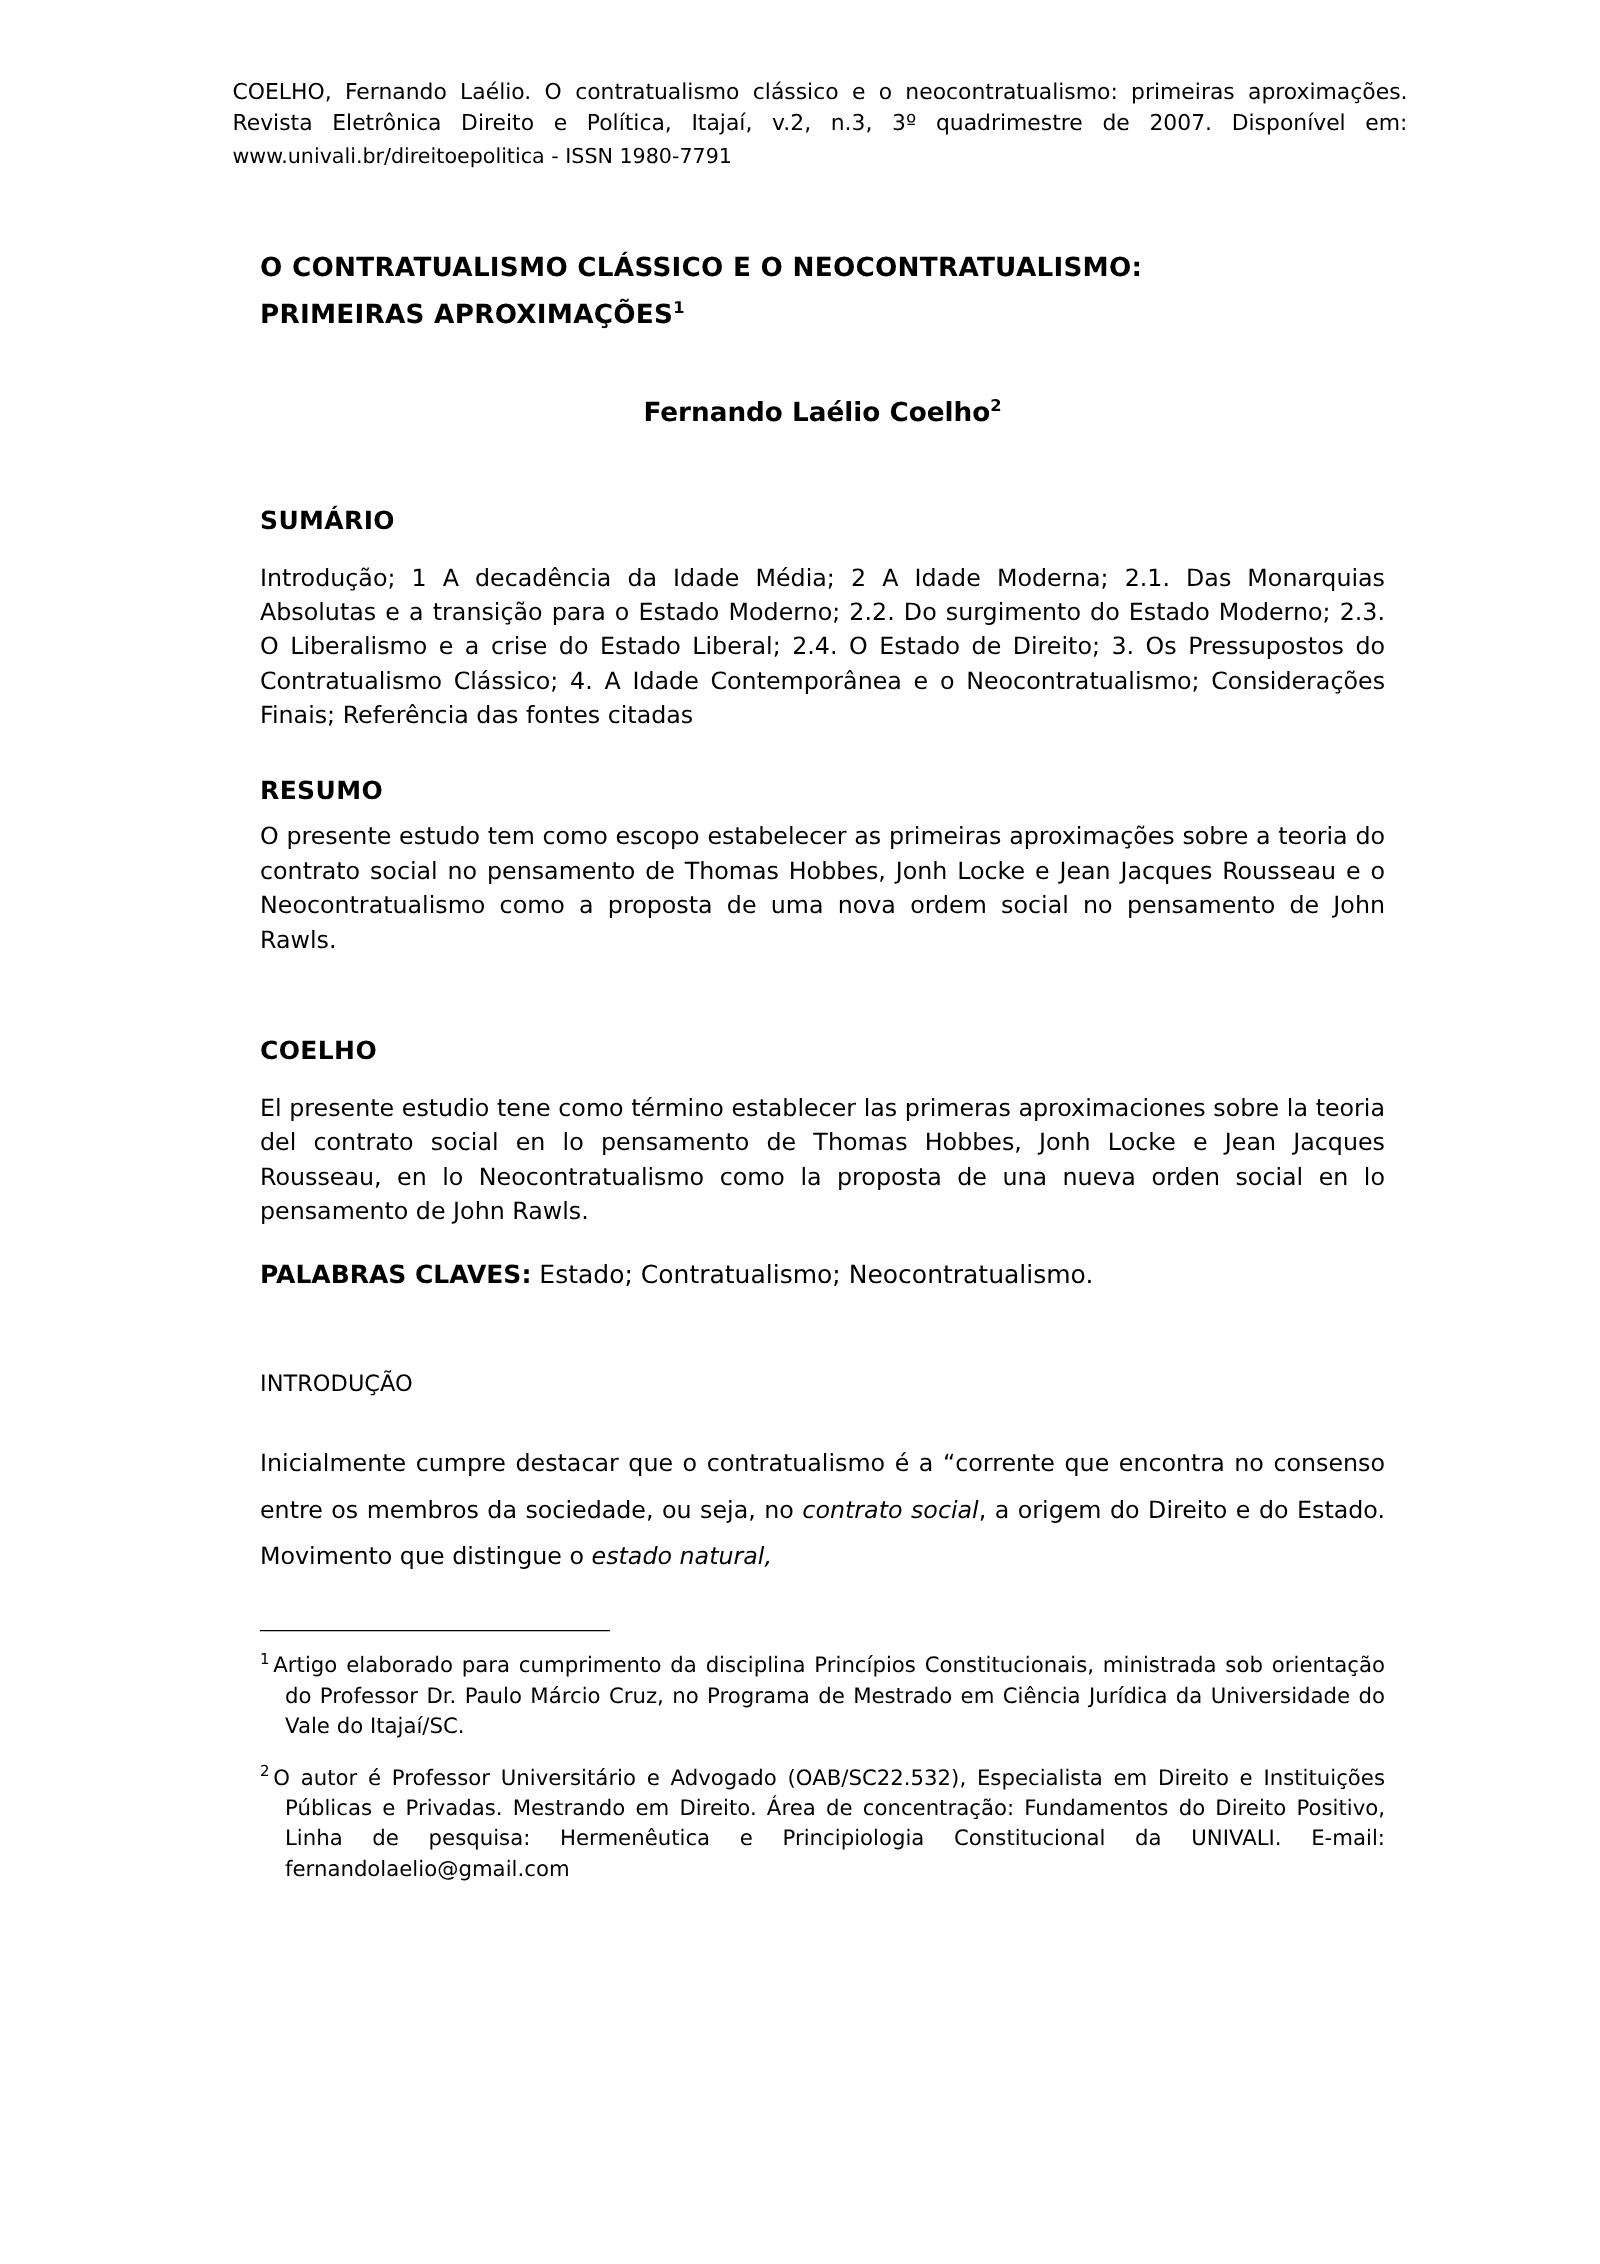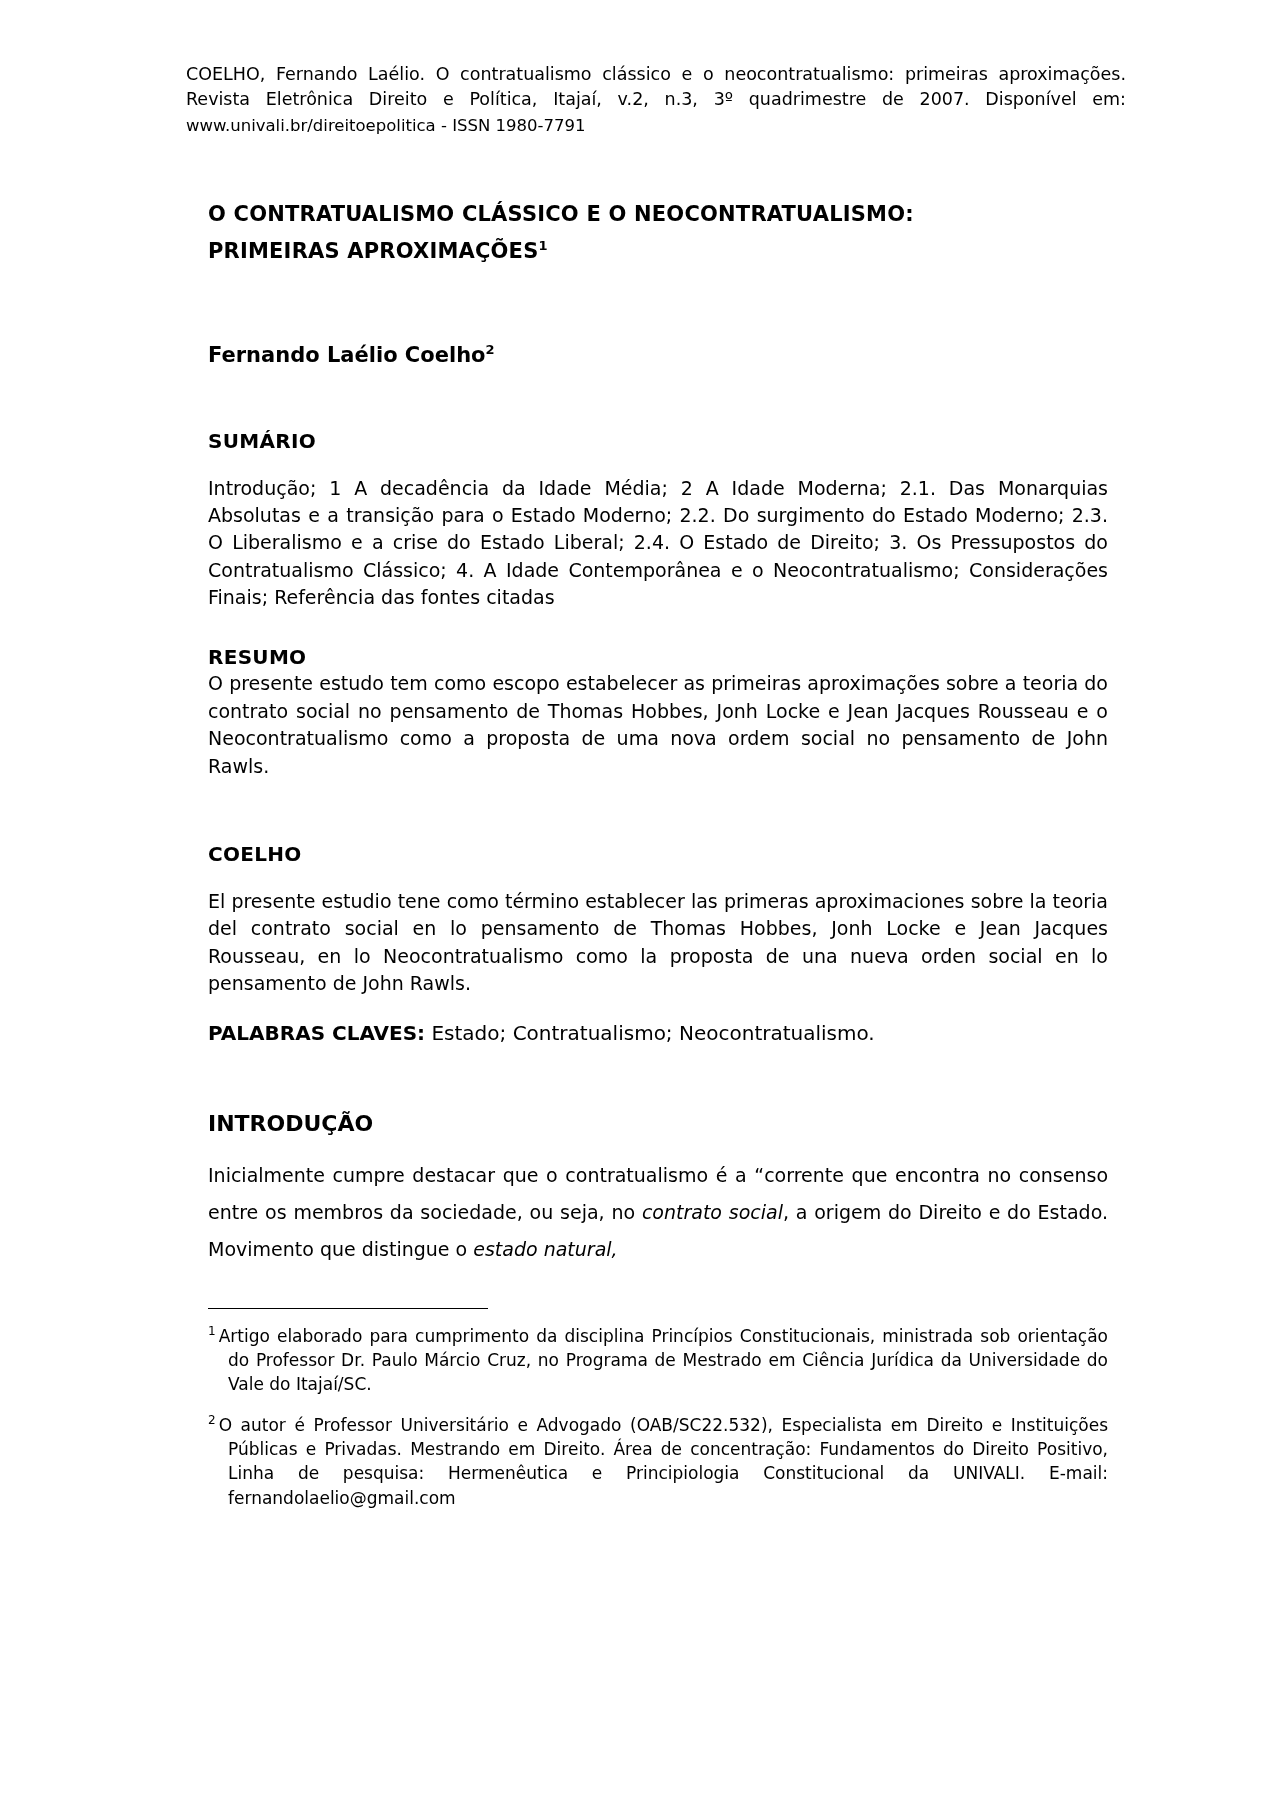--- a/index.html
+++ b/index.html
@@ -37,38 +37,38 @@
     line-height: 1.75;
     letter-spacing: 0.2px;
     margin: 0 0 0 0;
     width: 900px;
   }
   .title .sup {
     font-size: 13px;
     vertical-align: super;
   }
   .author {
-    text-align: left;
+    text-align: center;
     font-weight: bold;
     font-size: 21px;
-    margin: 72px 0 0 0;
+    margin: 48px 0 0 0;
     width: 900px;
   }
   .author .sup {
     font-size: 13px;
     vertical-align: super;
   }
   .sec-head {
     font-weight: bold;
     font-size: 20px;
     margin: 62px 0 22px 0;
     letter-spacing: 0.3px;
   }
   .sec-head.tight {
-    margin: 34px 0 1px 0;
+    margin: 34px 0 12px 0;
   }
   .body-par {
     font-size: 19px;
     line-height: 1.44;
     text-align: justify;
     width: 900px;
     margin: 0 0 18px 0;
   }
   .body-par.spaced {
     line-height: 1.95;
@@ -77,23 +77,23 @@
   .kw {
     font-size: 20px;
     text-align: justify;
     width: 900px;
     margin: 24px 0 0 0;
   }
   .kw b {
     font-weight: bold;
   }
   .intro-head {
-    font-weight: bold;
-    font-size: 22px;
-    margin: 66px 0 21px 0;
+    font-weight: normal;
+    font-size: 18px;
+    margin: 66px 0 35px 0;
   }
   .footnotes {
     margin-top: 40px;
     width: 900px;
   }
   .fn-rule {
     border: 0;
     border-top: 1px solid #000;
     width: 280px;
     margin: 0 0 14px 0;

